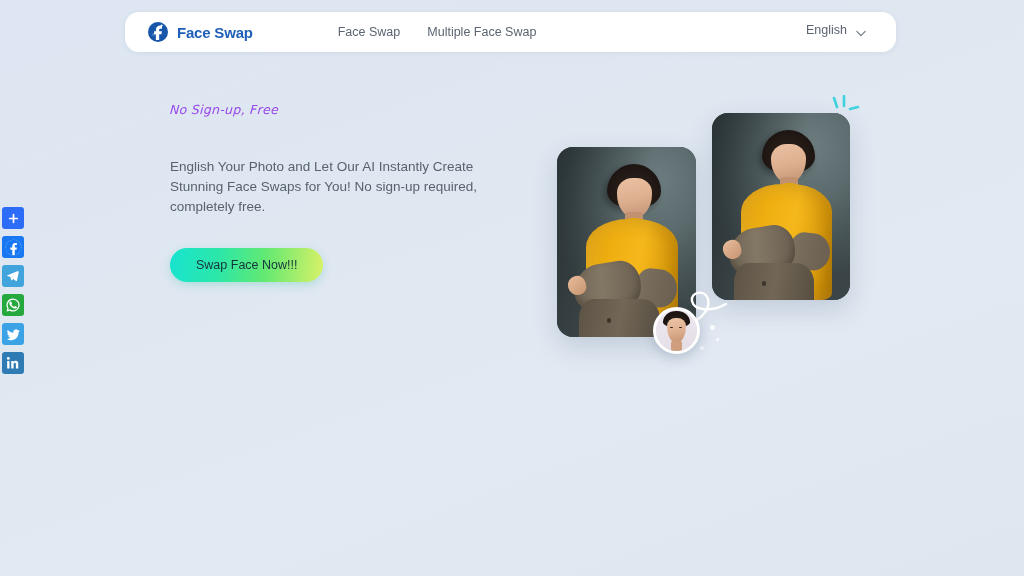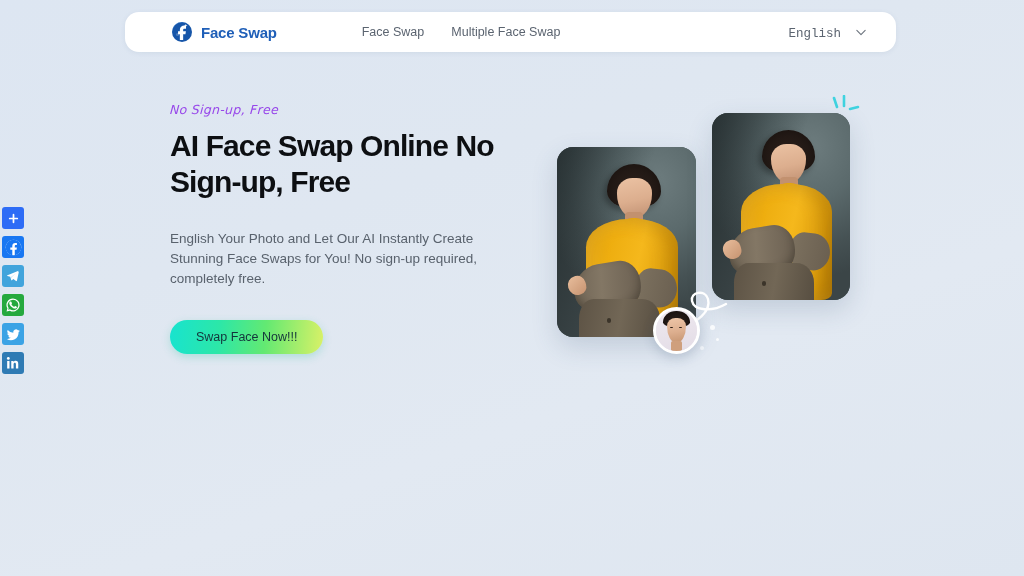--- a/index.html
+++ b/index.html
@@ -46,21 +46,20 @@
     left: 125px;
     top: 12px;
     width: 771px;
     height: 40px;
     background: #ffffff;
     border-radius: 14px;
     box-shadow: 0 1px 5px rgba(80, 110, 150, 0.10);
     display: flex;
     align-items: center;
     z-index: 30;
-    padding-left: 24px;
   }
 
   .brand {
     display: flex;
     align-items: center;
     margin-left: 22px;
     cursor: pointer;
     text-decoration: none;
   }
   .brand-logo {
@@ -88,24 +87,23 @@
     color: #5b6470;
     white-space: nowrap;
     cursor: pointer;
     text-decoration: none;
   }
 
   .lang-select {
     margin-left: auto;
     margin-right: 30px;
     display: flex;
-    align-items: flex-end;
-    gap: 15px;
+    align-items: flex-start;
+    gap: 9px;
     cursor: pointer;
-    font-family: Liberation Mono, monospace;
   }
   .lang-label {
     font-size: 12.5px;
     color: #5b6470;
     white-space: nowrap;
   }
   .chev { display: block; }
 
   
   .hero-left {
@@ -411,21 +409,20 @@
       <svg width="10" height="7" viewBox="0 0 12 8" aria-hidden="true">
         <path d="M1 1.5 6 6.5 11 1.5" stroke="#6b737d" stroke-width="1.3" fill="none" stroke-linecap="round" stroke-linejoin="round"></path>
       </svg>
     </span>
   </div>
 
 </div>
 
 <div class="hero-left">
   <div class="eyebrow">No Sign-up, Free</div>
-  <h1 class="hero-title">AI Face Swap Online No Sign-up, Free</h1>
   <p class="hero-desc">English Your Photo and Let Our AI Instantly Create Stunning Face Swaps for You! No sign-up required, completely free.</p>
   <button class="cta-btn">Swap Face Now!!!</button>
 </div>
 
 <div class="hero-right">
 
   <div class="sparkles">
     <svg width="34" height="24" viewBox="0 0 34 24" aria-hidden="true">
       <path d="M6 3 L9 12" stroke="#3fd3e0" stroke-width="2.6" stroke-linecap="round"></path>
       <path d="M16 1 L16 11" stroke="#3fd3e0" stroke-width="2.6" stroke-linecap="round"></path>

